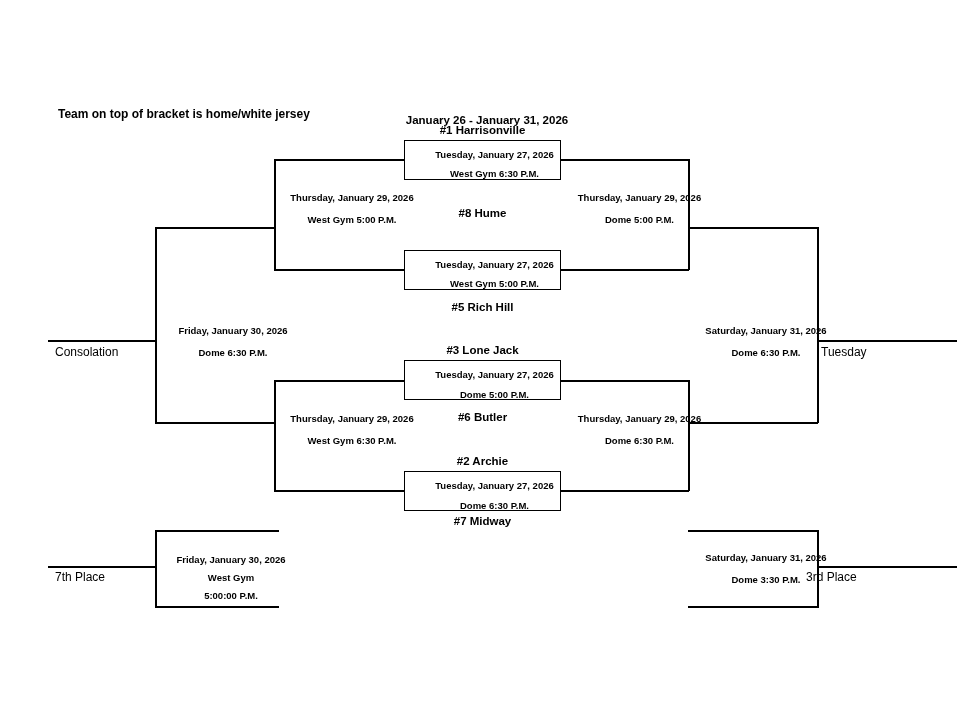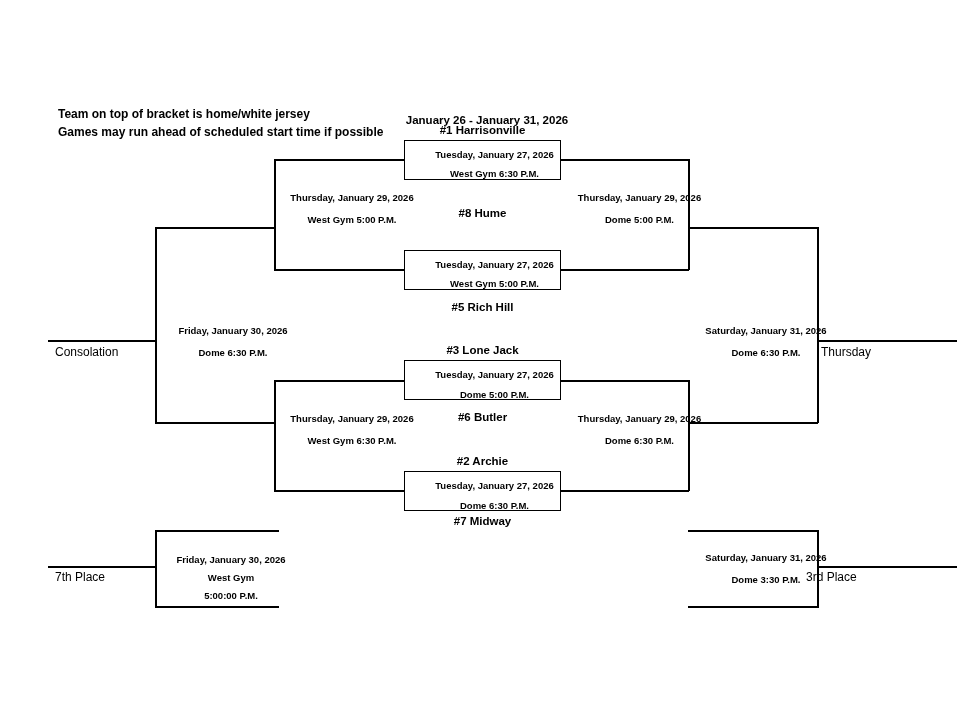--- a/index.html
+++ b/index.html
@@ -77,21 +77,20 @@
   }
 </style>
 </head>
 <body>
 
 <div id="page">
 
   <div class="t title-sub" style="left:287px; top:71px; width:400px;margin-top:44px;">January 26 - January 31, 2026</div>
 
   <div class="t note" style="left:58px; top:108px;">Team on top of bracket is home/white jersey</div>
-  <div class="t note" style="left:58px; top:126px;">Games may run ahead of scheduled start time if possible</div>
 
   <div class="t seed" style="left:385px; top:125px; width:195px;">#1 Harrisonville</div>
   <div class="gamebox" style="left:404px; top:140px; width:157px; height:40px;"></div>
   <div class="centered gline-sm" style="left:404px; top:149px; width:157px;">Tuesday, January 27, 2026</div>
   <div class="centered gline-sm" style="left:404px; top:168px; width:157px;">West Gym 6:30 P.M.</div>
   <div class="t seed" style="left:385px; top:200px; width:195px;margin-top:8px;">#8 Hume</div>
 
   <div class="t seed" style="left:385px; top:227px; width:195px;margin-top:32px;">#4 Adrian</div>
   <div class="gamebox" style="left:404px; top:250px; width:157px; height:40px;"></div>
   <div class="centered gline-sm" style="left:404px; top:259px; width:157px;">Tuesday, January 27, 2026</div>
@@ -121,21 +120,21 @@
   <div class="h" style="left:561px; top:490px; width:128px;"></div>
   <div class="centered gline-sm" style="left:565px; top:413px; width:125px;">Thursday, January 29, 2026</div>
   <div class="centered gline-sm" style="left:565px; top:435px; width:125px;">Dome 6:30 P.M.</div>
 
   <div class="h" style="left:688px; top:227px; width:130px;"></div>
   <div class="v" style="left:817px; top:227px; height:196px;"></div>
   <div class="h" style="left:688px; top:422px; width:130px;"></div>
   <div class="h" style="left:817px; top:340px; width:140px;"></div>
   <div class="centered gline-sm" style="left:690px; top:325px; width:128px;">Saturday, January 31, 2026</div>
   <div class="centered gline-sm" style="left:690px; top:347px; width:128px;">Dome 6:30 P.M.</div>
-  <div class="t place-label" style="left:821px; top:346px;">Thursday</div>
+  <div class="t place-label" style="left:821px; top:346px;">Tuesday</div>
 
   <div class="h" style="left:274px; top:159px; width:130px;"></div>
   <div class="v" style="left:274px; top:159px; height:111px;"></div>
   <div class="h" style="left:274px; top:269px; width:130px;"></div>
   <div class="centered gline-sm" style="left:276px; top:192px; width:128px;">Thursday, January 29, 2026</div>
   <div class="centered gline-sm" style="left:276px; top:214px; width:128px;">West Gym 5:00 P.M.</div>
 
   <div class="h" style="left:274px; top:380px; width:130px;"></div>
   <div class="v" style="left:274px; top:380px; height:111px;"></div>
   <div class="h" style="left:274px; top:490px; width:130px;"></div>

